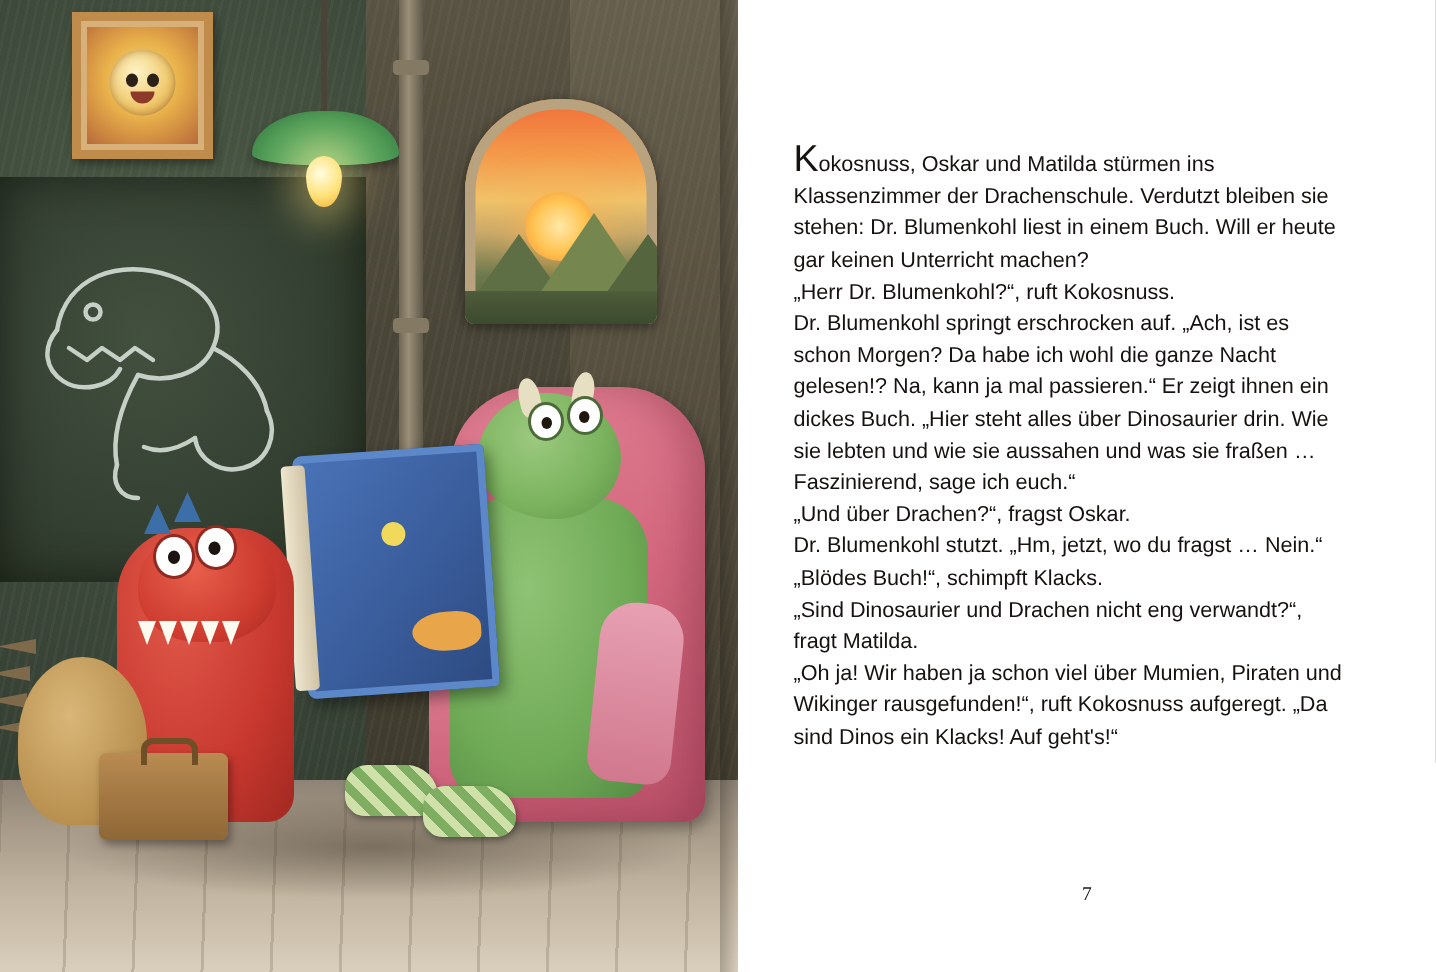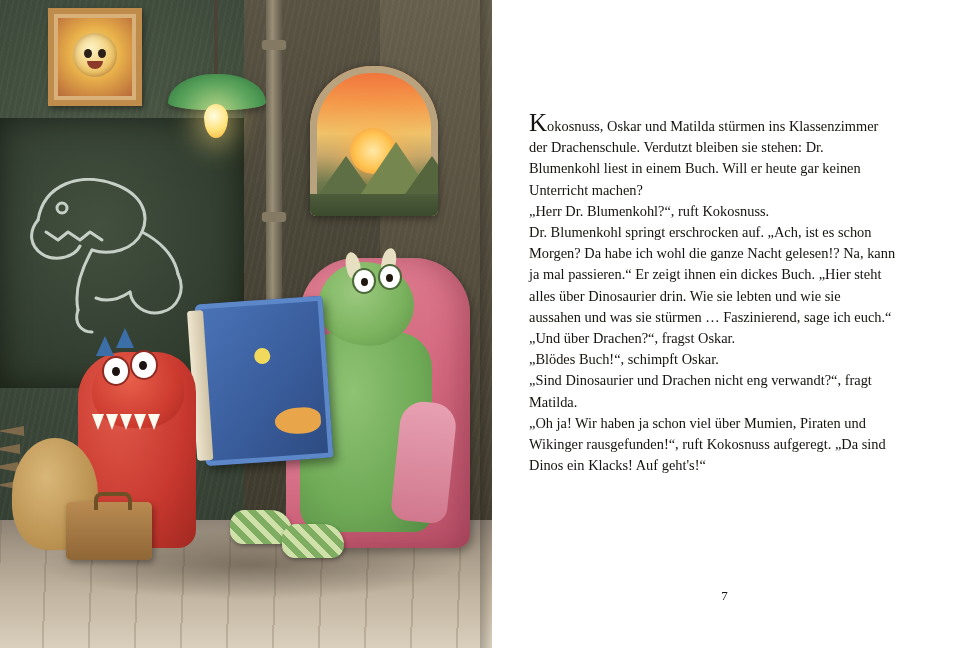--- a/index.html
+++ b/index.html
@@ -264,23 +264,23 @@
     text-align: center;
     font-family: "Liberation Serif", serif;
     font-weight: bold;
     font-size: 21px;
     color: #111111;
     letter-spacing: .2px;
   }
   .body-text {
     position: absolute;
     left: 37px;
-    top: 112px;
+    top: 96px;
     width: 367px;
-    font-family: Liberation Serif, serif;
+    font-family: Liberation Sans, sans-serif;
     font-size: 14.4px;
     line-height: 21.2px;
     color: #15120f;
     text-align: left;
   }
   .body-text p { margin: 0; }
   .dropcap {
     font-size: 25px;
     line-height: 21px;
     font-weight: normal;
@@ -411,22 +411,23 @@
     </div>
 
     <div class="page-edge"></div>
   </div>
 
   <div class="text-page">
 
     <div class="body-text">
       <p><span class="dropcap">K</span><span>okosnuss, Oskar und Matilda stürmen ins Klassenzimmer der Drachenschule. Verdutzt bleiben sie stehen: Dr. Blumenkohl liest in einem Buch. Will er heute gar keinen Unterricht machen?</span></p>
       <p>„Herr Dr. Blumenkohl?“, ruft Kokosnuss.</p>
-      <p>Dr. Blumenkohl springt erschrocken auf. „Ach, ist es schon Morgen? Da habe ich wohl die ganze Nacht gelesen!? Na, kann ja mal passieren.“ Er zeigt ihnen ein dickes Buch. „Hier steht alles über Dinosaurier drin. Wie sie lebten und wie sie aussahen und was sie stürmen … Faszinierend, sage ich euch.“</p>
+      <p>Dr. Blumenkohl springt erschrocken auf. „Ach, ist es schon Morgen? Da habe ich wohl die ganze Nacht gelesen!? Na, kann ja mal passieren.“ Er zeigt ihnen ein dickes Buch. „Hier steht alles über Dinosaurier drin. Wie sie lebten und wie sie aussahen und was sie fraßen … Faszinierend, sage ich euch.“</p>
       <p>„Und über Drachen?“, fragst Oskar.</p>
-      <p>„Blödes Buch!“, schimpft Oskar.</p>
+      <p>Dr. Blumenkohl stutzt. „Hm, jetzt, wo du fragst … Nein.“</p>
+      <p>„Blödes Buch!“, schimpft Klacks.</p>
       <p>„Sind Dinosaurier und Drachen nicht eng verwandt?“, fragt Matilda.</p>
       <p>„Oh ja! Wir haben ja schon viel über Mumien, Piraten und Wikinger rausgefunden!“, ruft Kokosnuss aufgeregt. „Da sind Dinos ein Klacks! Auf geht's!“</p>
     </div>
 
     <div class="page-number">7</div>
   </div>
 </div>
 
 </body></html>

